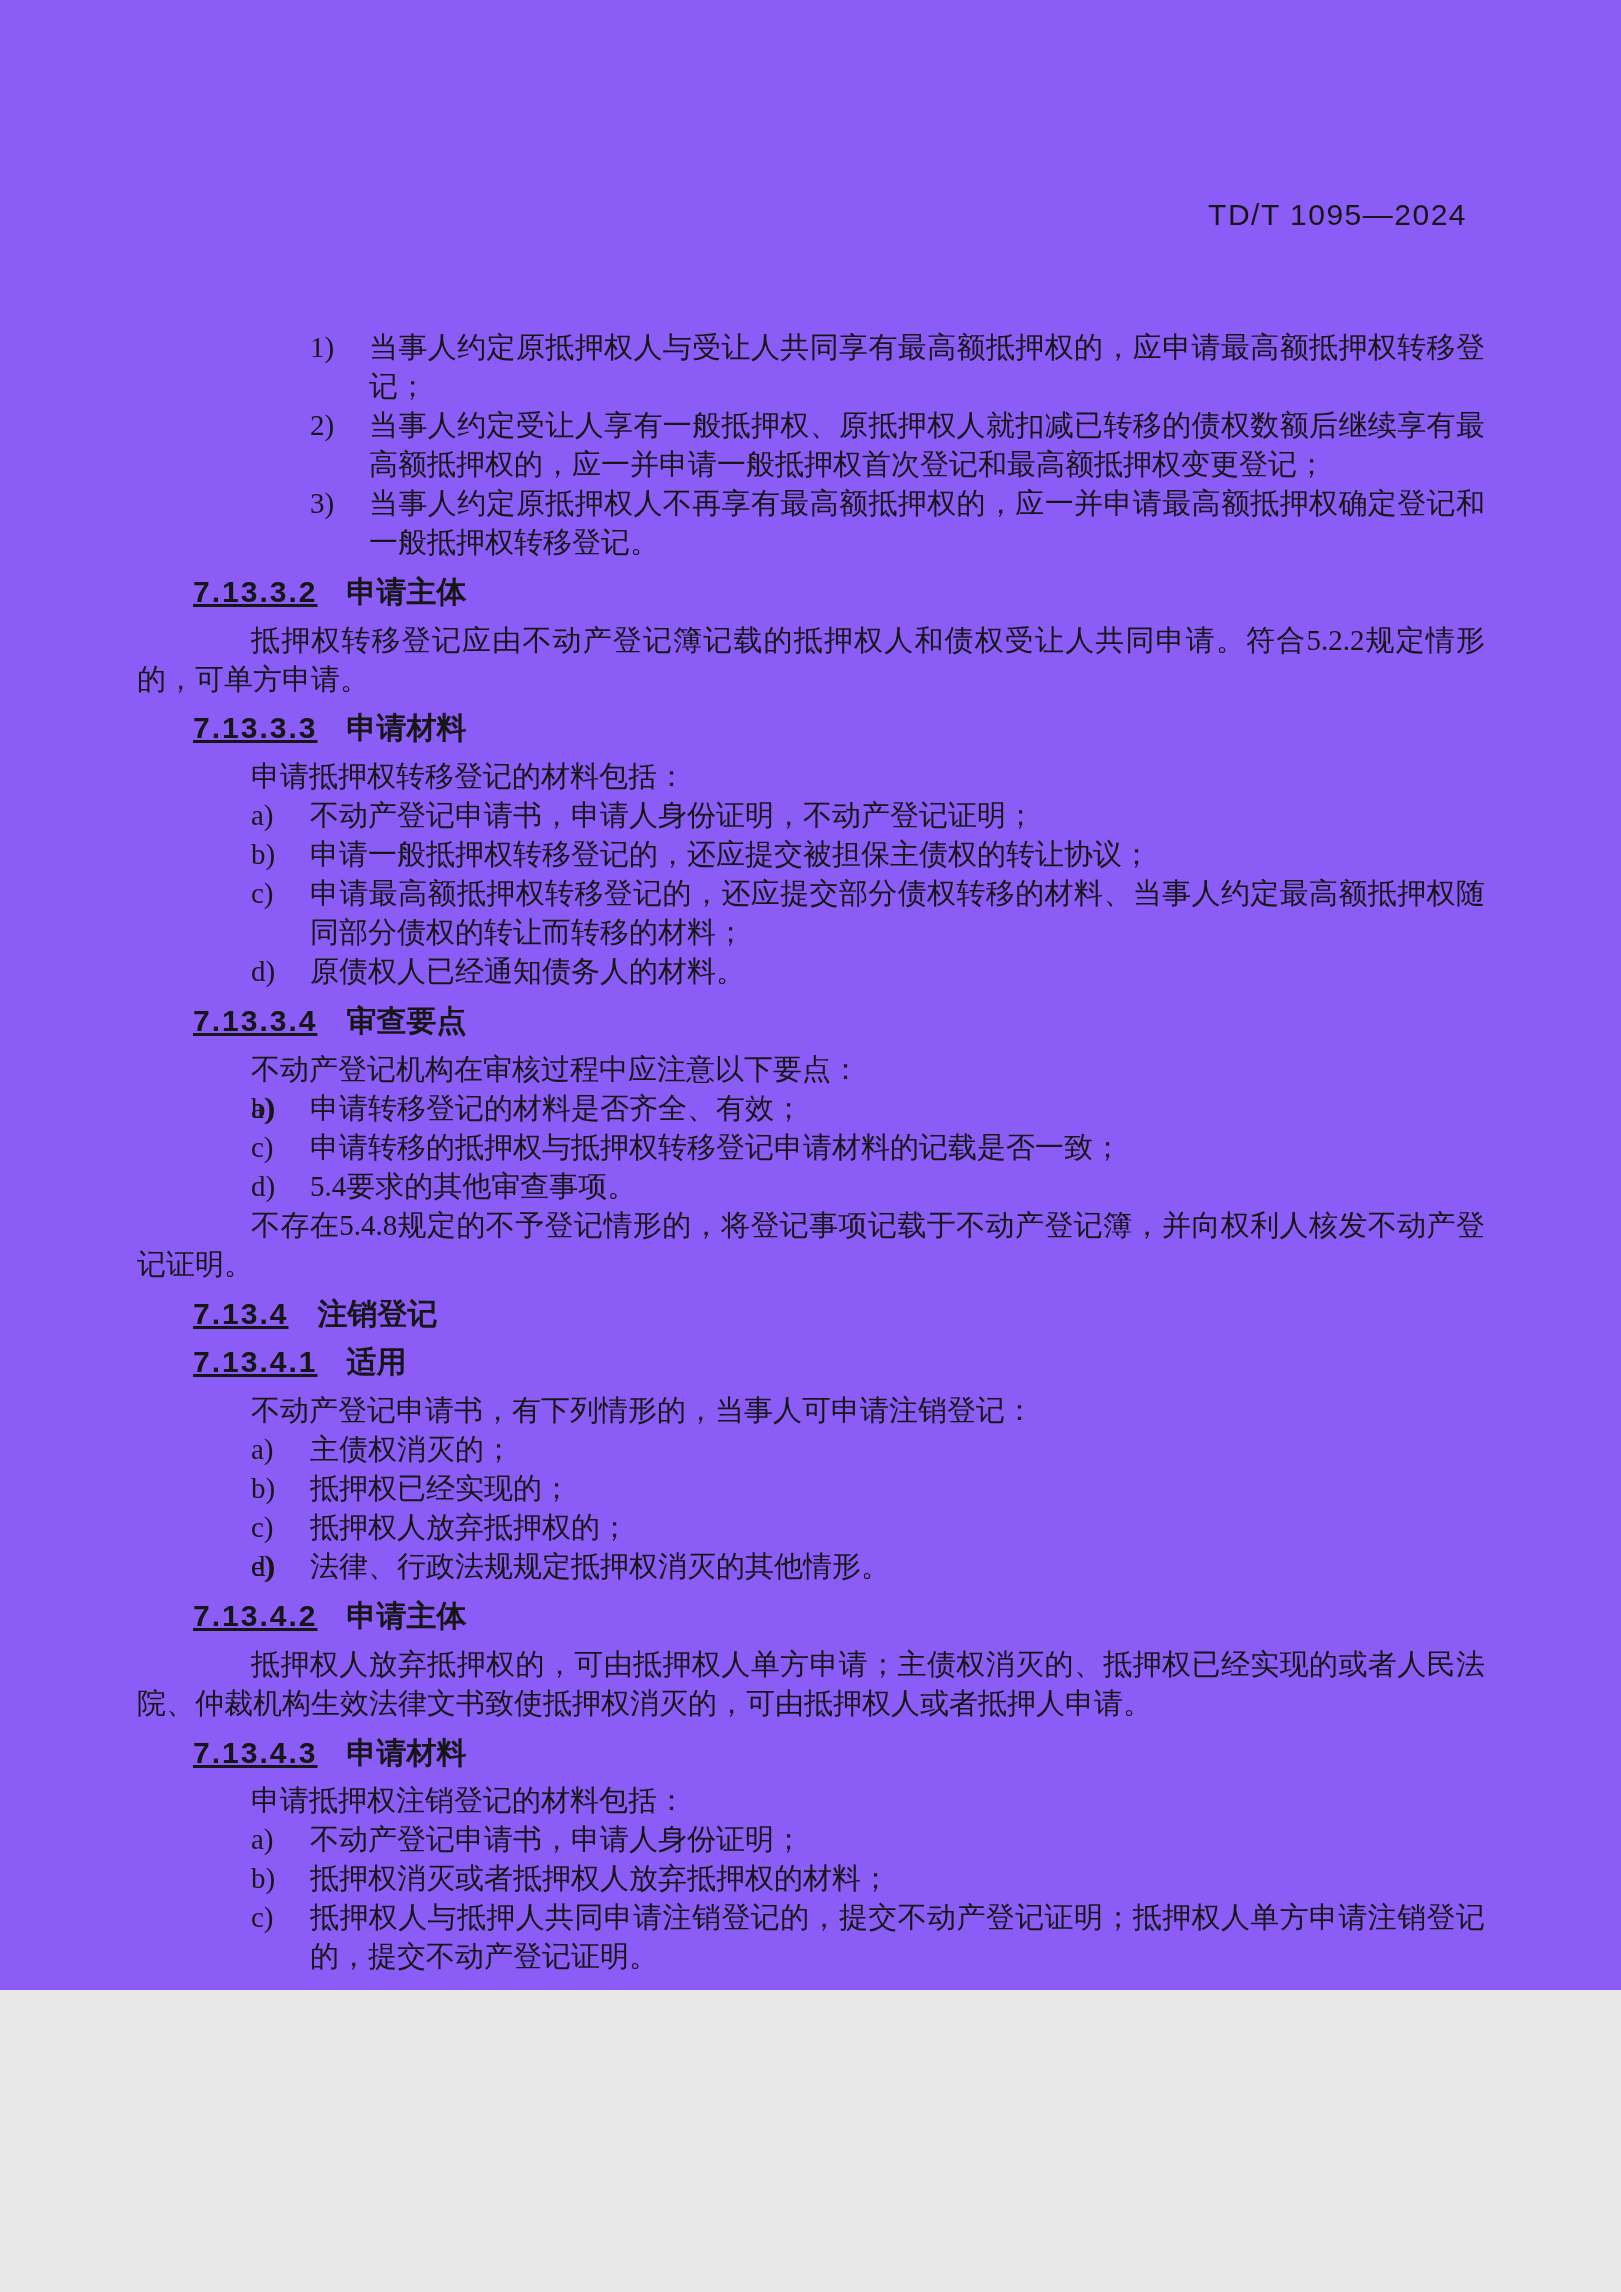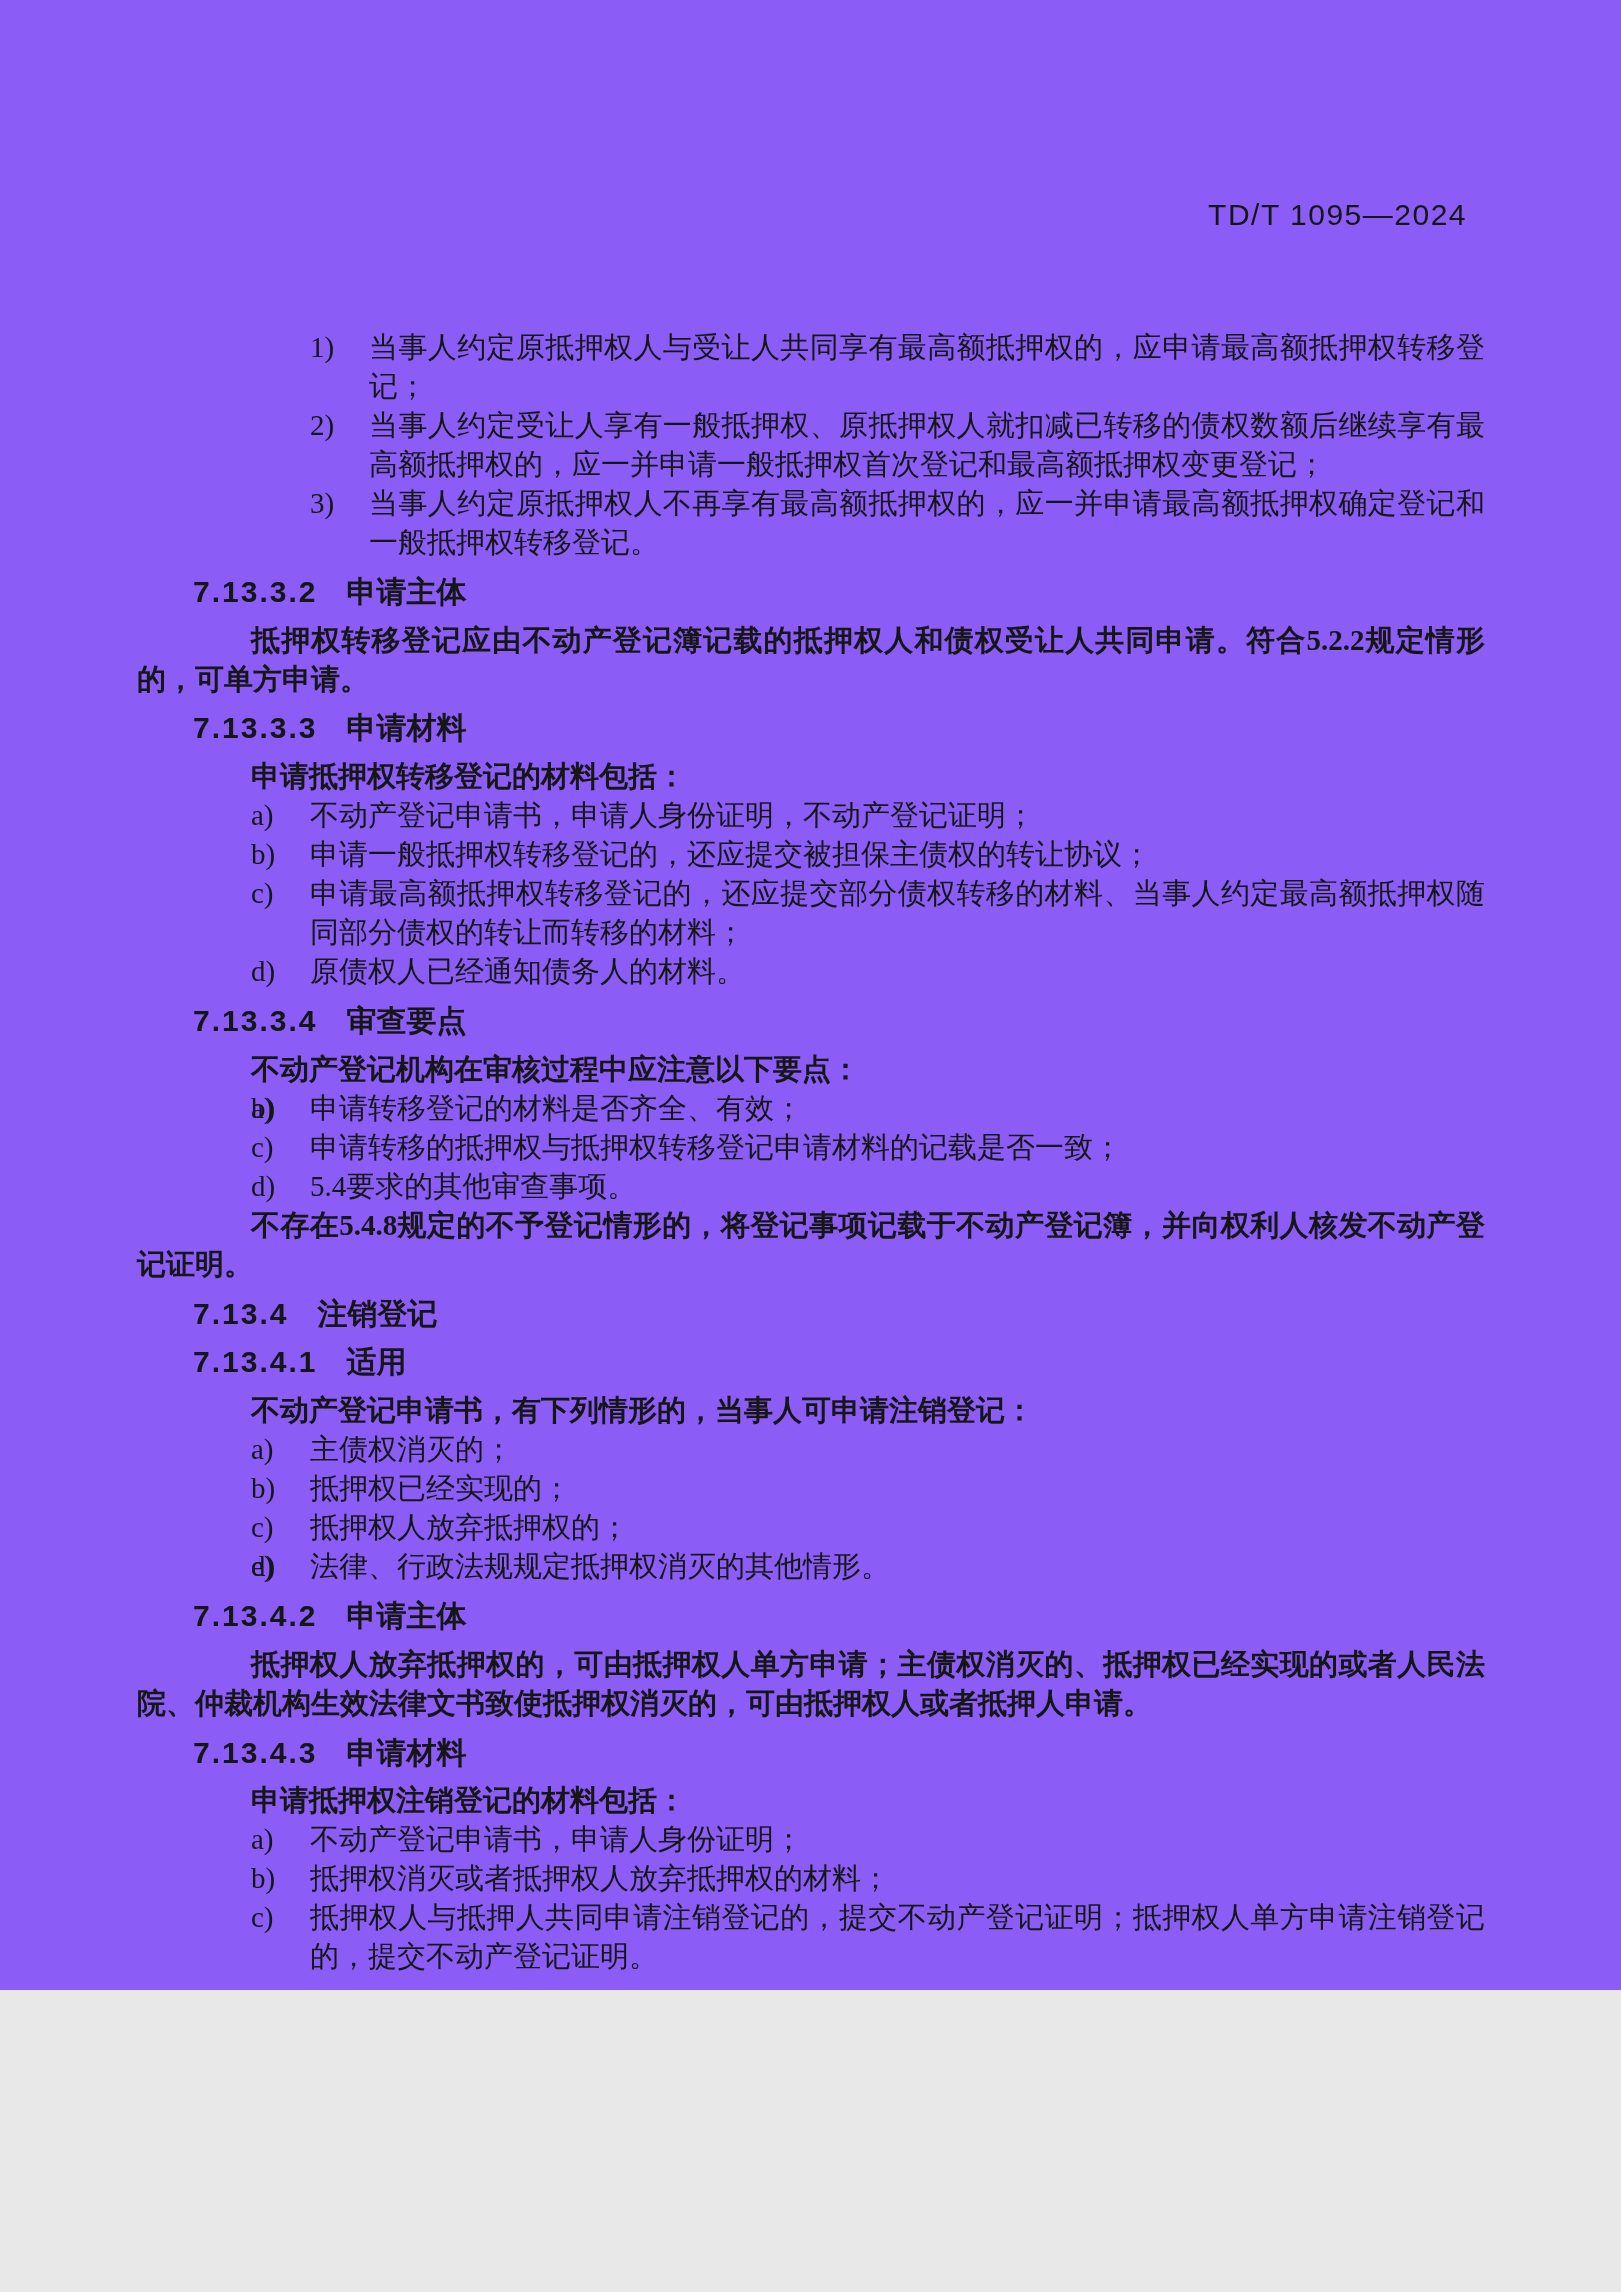--- a/index.html
+++ b/index.html
@@ -28,26 +28,25 @@
     width:1348px;
   }
   .clause-heading {
     font-family:"Liberation Sans","DejaVu Sans",sans-serif;
     font-weight:700;
     font-size:30px;
     line-height:39px;
     margin:9.8px 0 9.8px 56px;
     white-space:nowrap;
   }
-  .clause-heading .num { margin-right:29px; letter-spacing:2px; }
+  .clause-heading .num { margin-right:29px; letter-spacing:2px;text-decoration:underline; }
   .para {
     margin:0;
     text-align:justify;
     text-indent:114px;
-    font-weight:bold;
   }
   .li {
     position:relative;
     text-align:justify;
   }
   .li .marker { position:absolute; top:0; }
   .li.letter { padding-left:173px; }
   .li.letter .marker { left:114px; }
   .li.number { padding-left:232px; }
   .li.number .marker { left:173px; }

